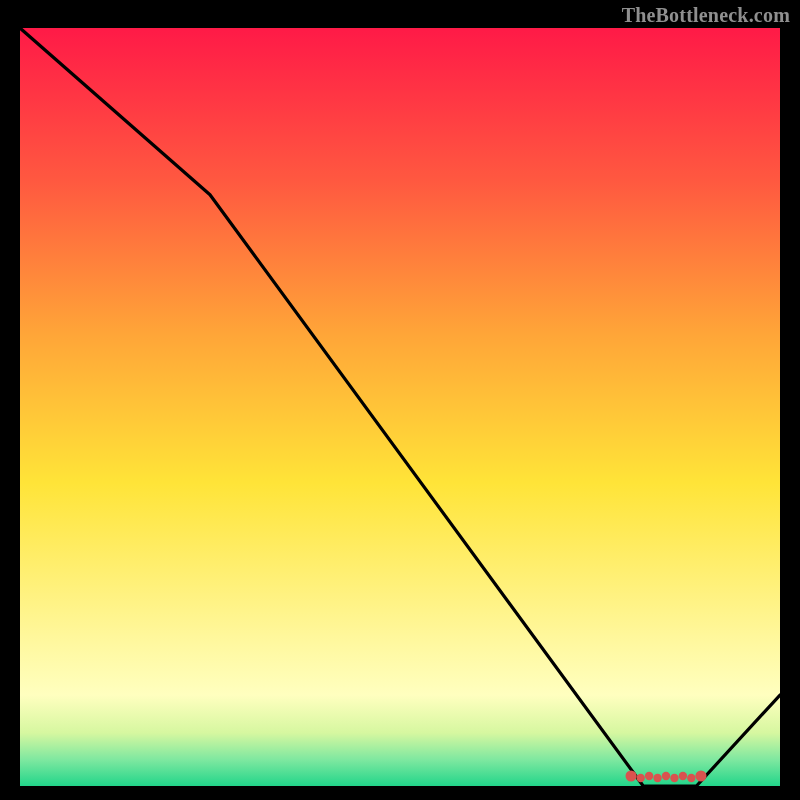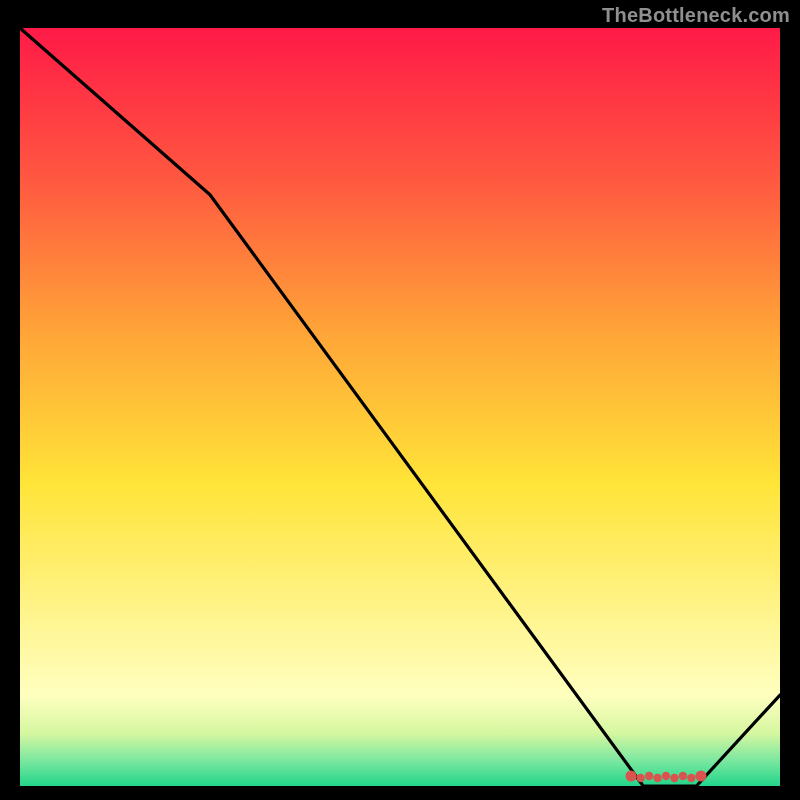--- a/index.html
+++ b/index.html
@@ -7,21 +7,21 @@
   .frame {
     position: relative;
     width: 800px;
     height: 800px;
     background: #000;
   }
   .attribution {
     position: absolute;
     top: 4px;
     right: 10px;
-    font-family: Liberation Sans, sans-serif;
+    font-family: Liberation Serif, serif;
     font-size: 20px;
     font-weight: bold;
     color: #8f8f8f;
     letter-spacing: 0.2px;
   }
   .plot {
     position: absolute;
     left: 20px;
     top: 28px;
     width: 760px;

